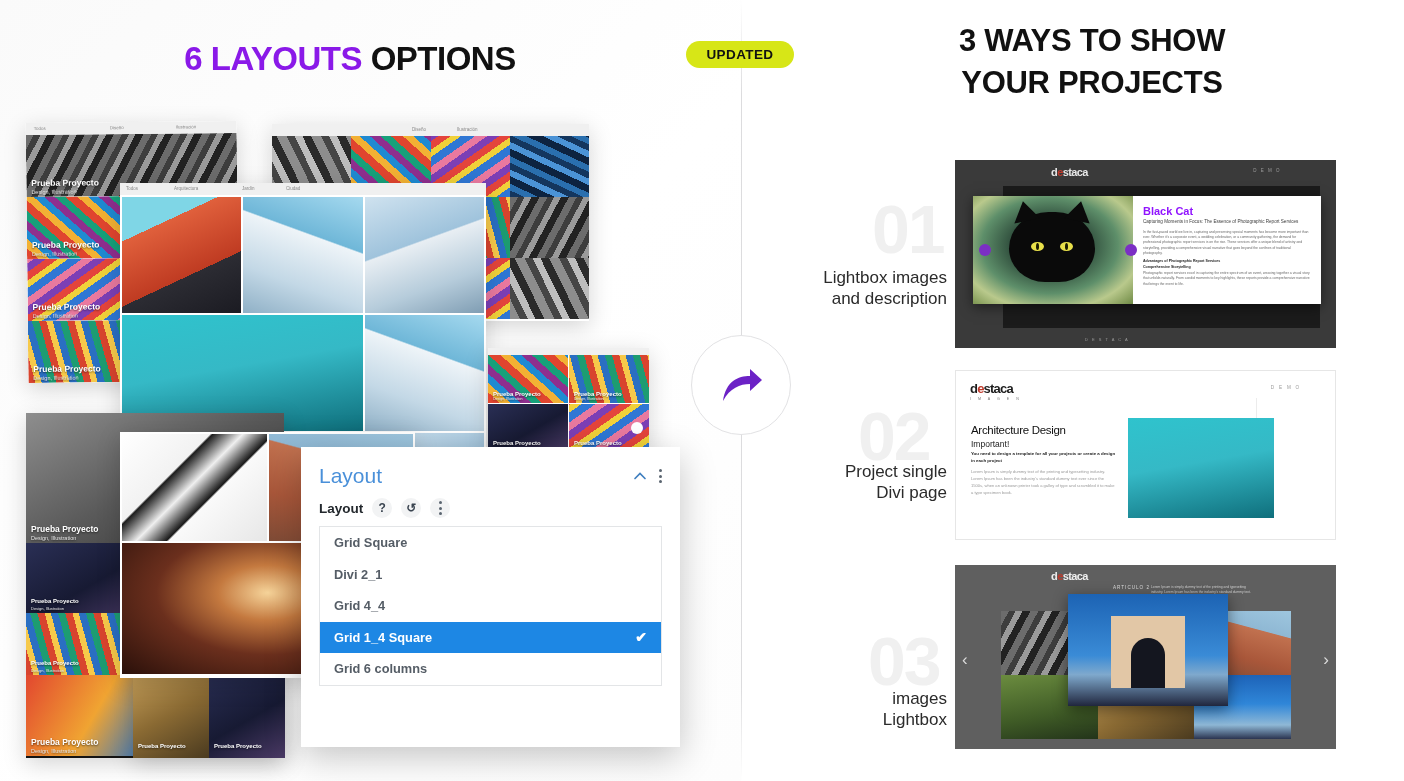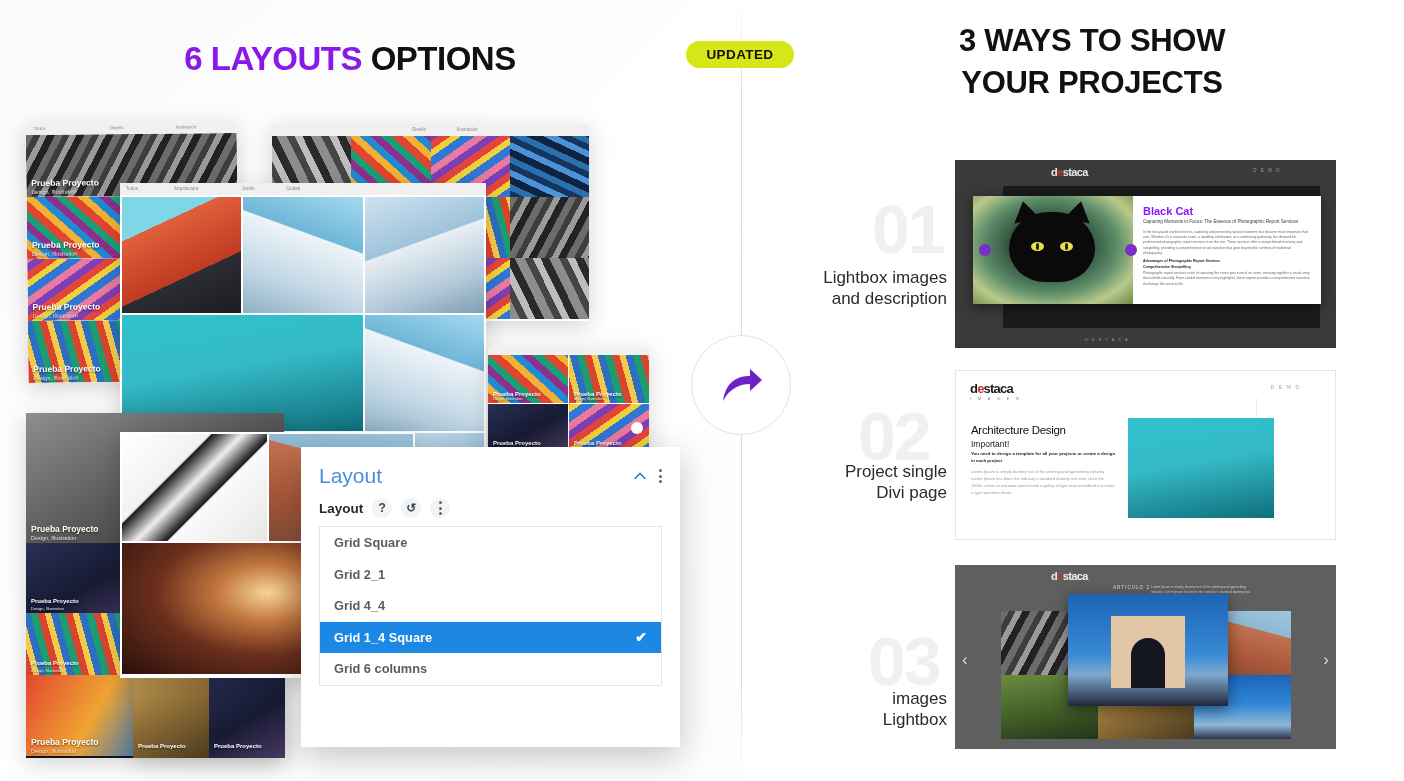--- a/index.html
+++ b/index.html
@@ -412,21 +412,21 @@
             <i></i>
           </div>
       </div>
     </div>
 
     <div class="opt-box">
       <div class="opt">
           <span>Grid Square</span>
         </div>
       <div class="opt">
-          <span>Grid 2_1</span>
+          <span>Divi 2_1</span>
         </div>
       <div class="opt">
           <span>Grid 4_4</span>
         </div>
       <div class="opt sel">
         <span>Grid 1_4 Square</span>
         <span class="tick">✔</span>
       </div>
       <div class="opt">
           <span>Grid 6 columns</span>

